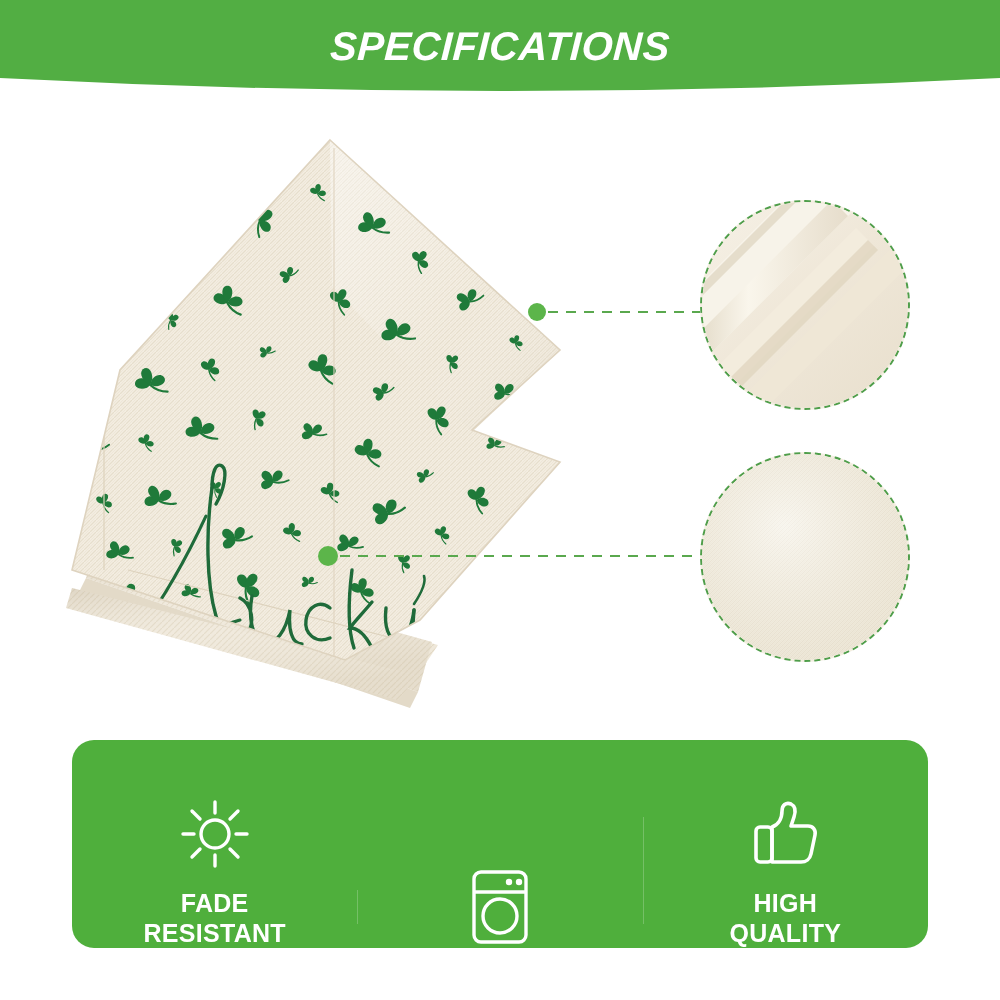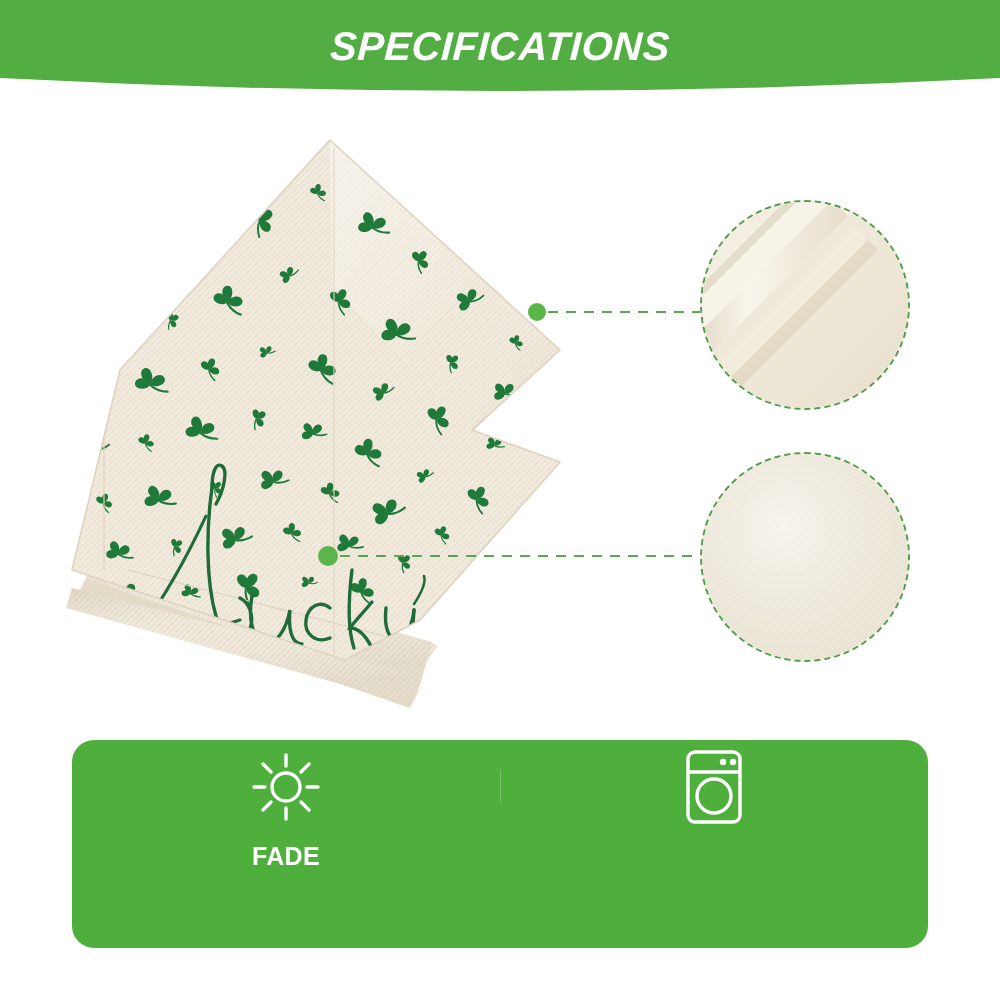--- a/index.html
+++ b/index.html
@@ -47,21 +47,21 @@
   #detail-circle-weave{ left:700px; top:352px; width:210px; height:210px; }
   .detail-inner{ position:absolute; left:0; top:0; width:100%; height:100%; border-radius:50%; overflow:hidden; }
   .detail-inner svg{ display:block; }
 
   
   #feature-bar{
     position:absolute; left:72px; top:740px; width:856px; height:208px;
     background:#4faf3c;
     border-radius:22px;
     display:flex;
-    align-items:flex-start;
+    align-items:flex-end;
   }
   .feature-card{
     flex:1 1 0;
     display:flex;
     flex-direction:column;
     align-items:center;
     justify-content:center;
     position:relative;
     padding-top:6px;
   }
@@ -329,31 +329,47 @@
           <line x1="57" y1="36" x2="68" y2="36"></line>
           <line x1="13" y1="13" x2="21" y2="21"></line>
           <line x1="51" y1="51" x2="59" y2="59"></line>
           <line x1="13" y1="59" x2="21" y2="51"></line>
           <line x1="51" y1="21" x2="59" y2="13"></line>
         </g>
       </svg>
     </div>
     <div class="feature-label">
       <div>FADE</div>
+      <div>RESISTANT</div>
     </div>
   </div>
 
   <div class="feature-card">
     <div class="feature-icon">
       <svg width="64" height="78" viewBox="0 0 64 78">
         <g stroke="#ffffff" stroke-width="3.4" fill="none">
           <rect x="6" y="4" width="52" height="70" rx="7"></rect>
           <line x1="6" y1="24" x2="58" y2="24"></line>
           <circle cx="32" cy="48" r="17"></circle>
         </g>
         <circle cx="41" cy="14" r="3.2" fill="#ffffff"></circle>
         <circle cx="51" cy="14" r="3.2" fill="#ffffff"></circle>
       </svg>
     </div>
   </div>
 
+  <div class="feature-card">
+    <div class="feature-icon">
+      <svg width="74" height="74" viewBox="0 0 74 74">
+        <g stroke="#ffffff" stroke-width="3.6" fill="none" stroke-linejoin="round" stroke-linecap="round">
+          <path d="M24,30 C30,28 34,22 34,14 C34,8 38,5 43,7 C47,9 48,14 46,20 L43,29
+                   L60,29 C65,29 68,33 67,38 L63,57 C62,62 58,65 53,65 L24,65 Z"></path>
+          <rect x="8" y="30" width="16" height="35" rx="4"></rect>
+        </g>
+      </svg>
+    </div>
+    <div class="feature-label">
+      <div>HIGH</div>
+      <div>QUALITY</div>
+    </div>
+  </div>
 
 </div>
 
 </body></html>

